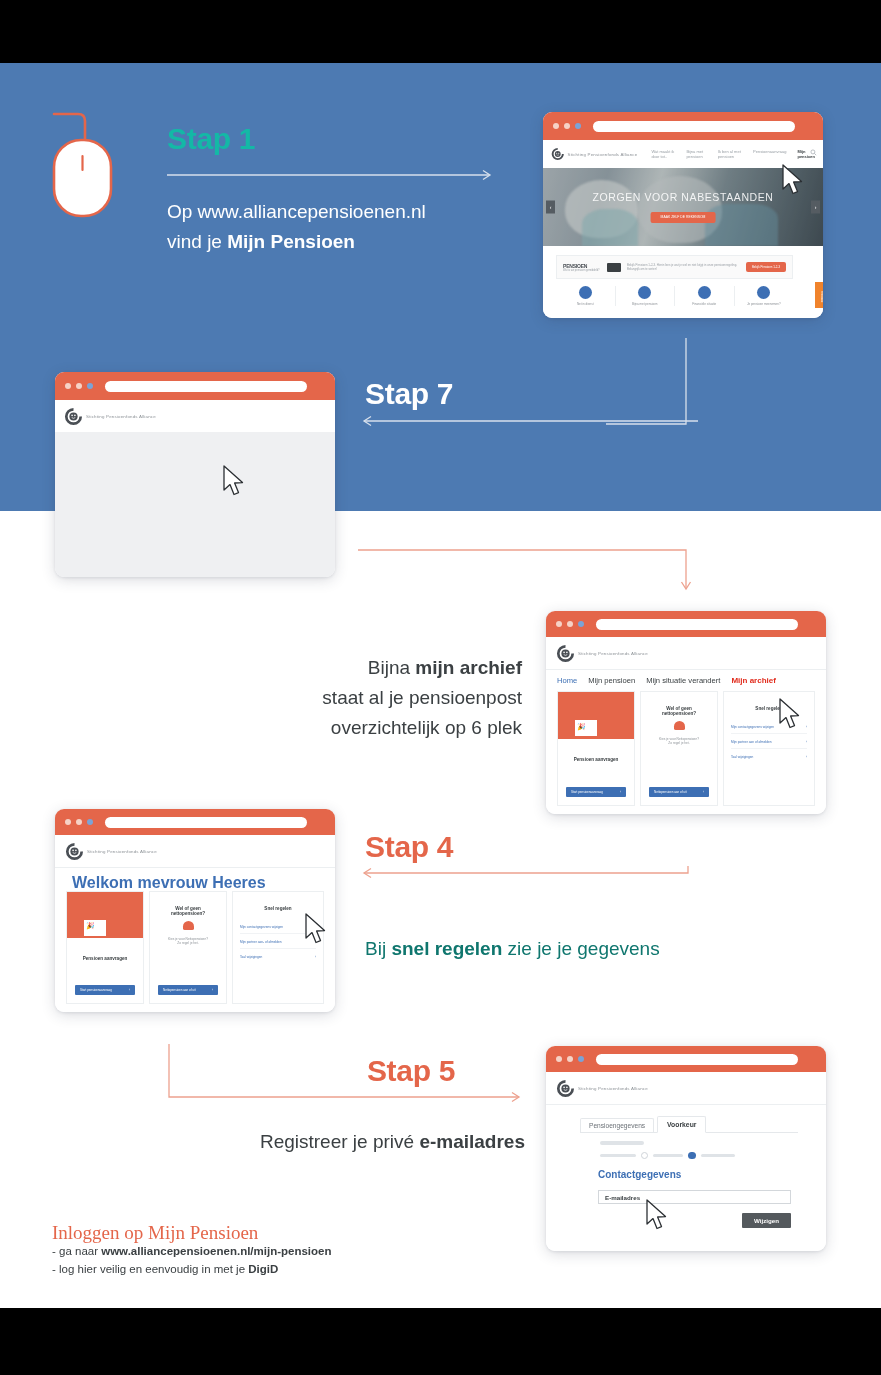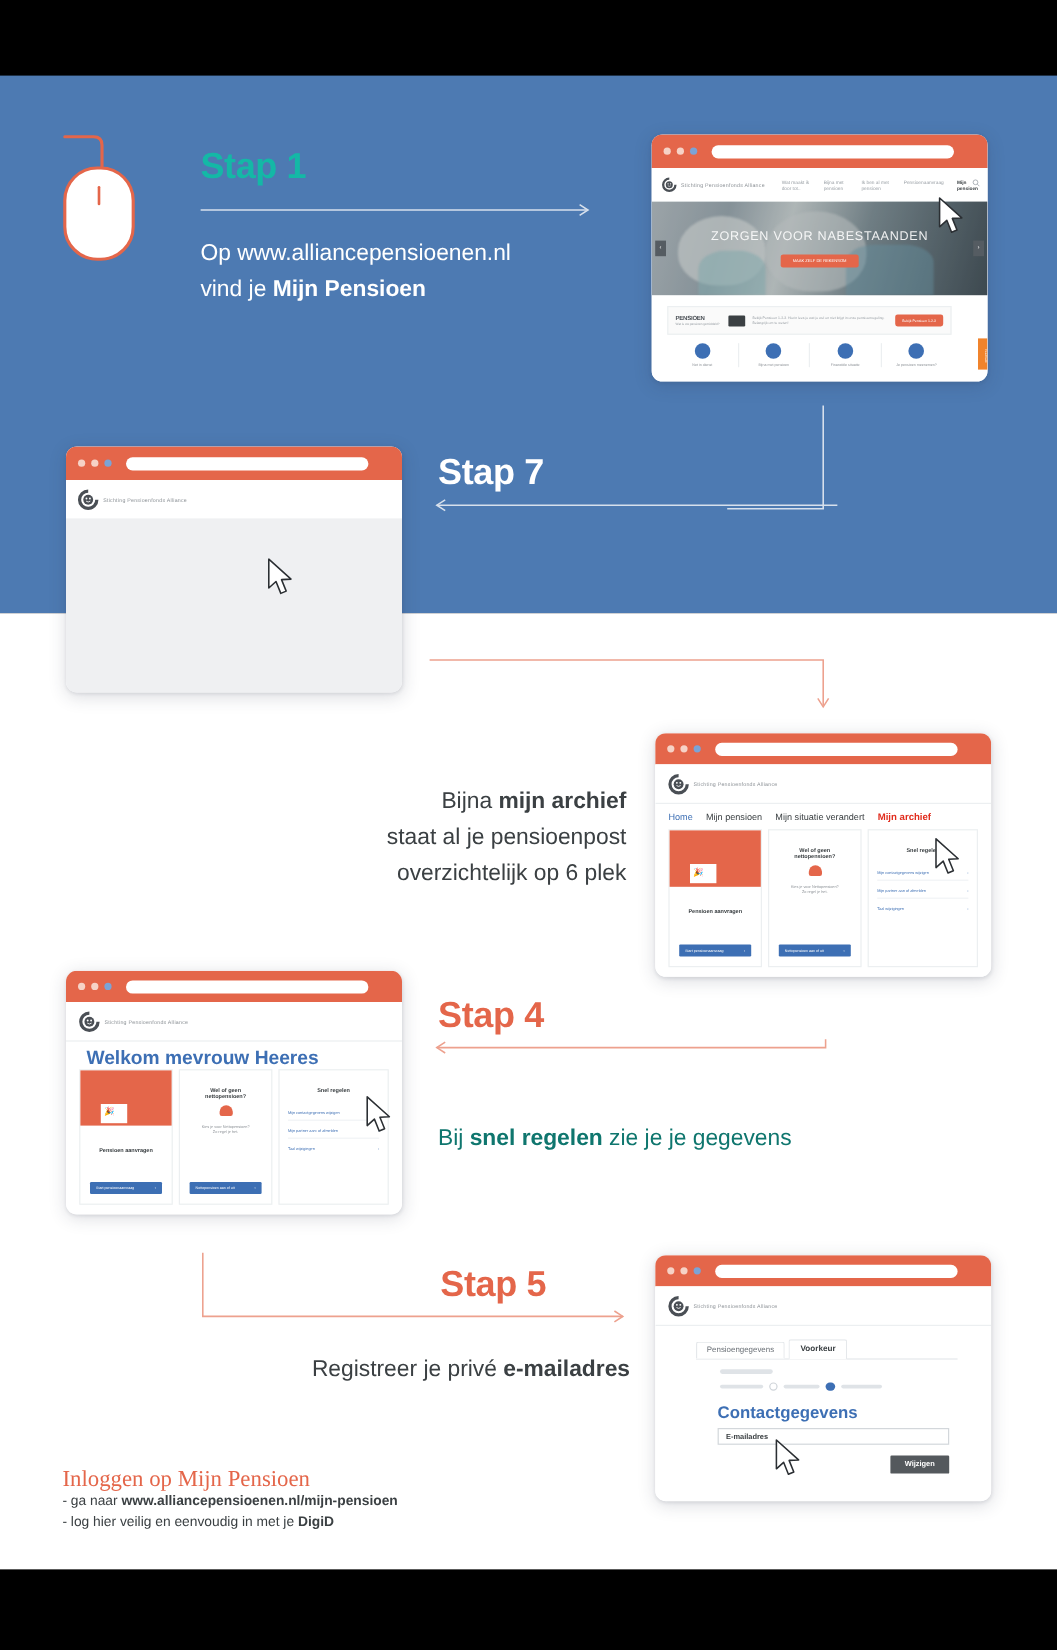--- a/index.html
+++ b/index.html
@@ -431,21 +431,21 @@
 
       <div class="sk" style="position:absolute;left:54px;top:69px;width:44px;height:4px"></div>
       <div style="position:absolute;left:54px;top:79px;right:50px;height:9px;display:flex;align-items:center;">
         <div class="sk" style="width:36px;height:3.5px"></div>
         <div style="width:7px;height:7px;border-radius:50%;border:1.3px solid #cfd4d9;background:#fff;margin:0 5px"></div>
         <div class="sk" style="width:30px;height:3.5px"></div>
         <div style="width:7.5px;height:7.5px;border-radius:50%;background:#3d6fb4;margin:0 5px"></div>
         <div class="sk" style="width:34px;height:3.5px"></div>
       </div>
 
-      <div style="position:absolute;left:52px;top:97px;font-size:14px;font-weight:bold;color:#3d6fb4">Contactgegevens</div>
+      <div style="position:absolute;left:52px;top:97px;font-size:10px;font-weight:bold;color:#3d6fb4">Contactgegevens</div>
 
       <div style="position:absolute;left:52px;top:118px;right:35px;height:14px;border:1px solid #d3d7db;background:#fff;
                   font-size:6.2px;font-weight:bold;color:#3b4043;line-height:13px;padding-left:6px">E-mailadres</div>
 
       <div style="position:absolute;right:35px;top:141px;background:#54595d;color:#fff;font-size:6.2px;font-weight:bold;
                   padding:4px 12px;border-radius:1px">Wijzigen</div>
     </div>
     <svg class="cursor" style="left:99px; top:153px;" width="26" height="34" viewBox="0 0 26 34">
       <path d="M2 1 L2 25 L8 19.6 L12 29.5 L16.5 27.6 L12.6 18 L20.5 17.6 Z" fill="#ffffff" stroke="#2b2f33" stroke-width="1.3" stroke-linejoin="round"></path>
     </svg>

